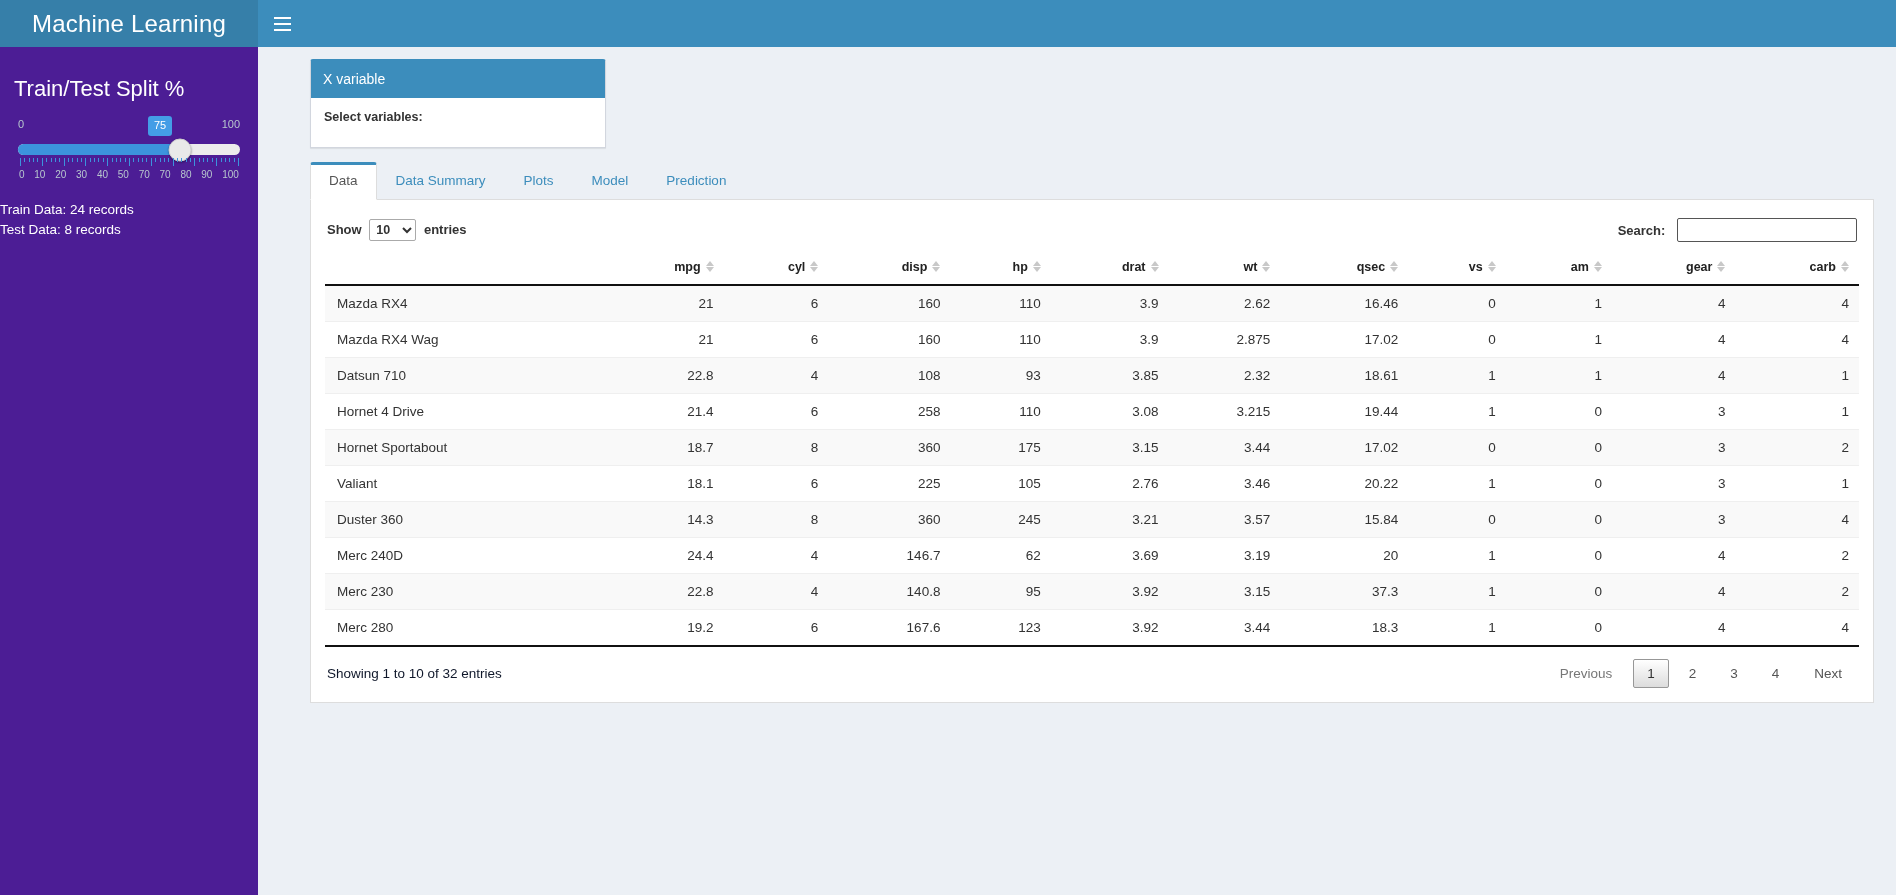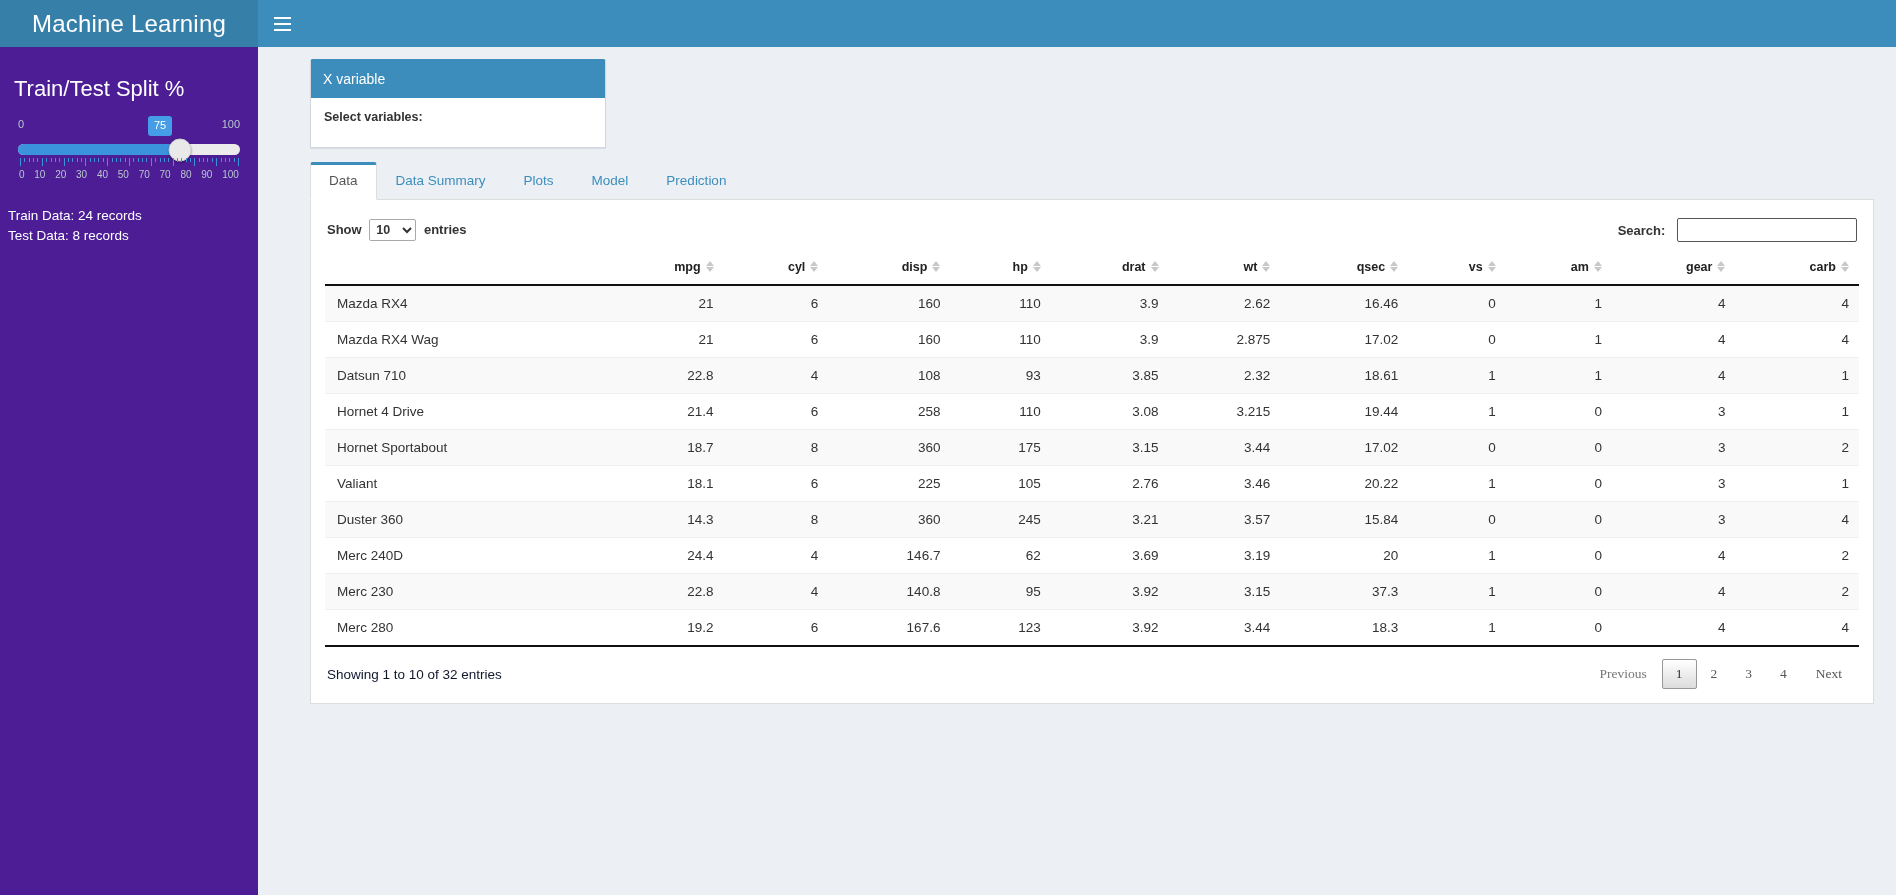--- a/index.html
+++ b/index.html
@@ -93,21 +93,21 @@
   .ticks i {
     position: absolute; top: 0; width: 1px; background: #3c93dd;
     height: 4px;
   }
   .ticks i.major { height: 8px; }
   .tick-labels {
     display: flex; justify-content: space-between;
     font-size: 10px; color: #b8c7ce; margin-top: 2px;
     padding: 0 1px;
   }
-  .records { margin-top: 26px; padding-left: 8px; }
+  .records { margin-top: 20px; padding-left: 0; }
   .records div { font-size: 13.5px; color: #ffffff; line-height: 20px; }
   
   .panel-row { display: flex; gap: 28px; margin-bottom: 14px; }
   .panel {
     background: #ffffff;
     border: 1px solid #d2d6de;
     border-top: 3px solid #3c8dbc;
     border-radius: 3px 3px 0 0;
     box-shadow: 0 1px 1px rgba(0,0,0,.08);
   }
@@ -260,21 +260,21 @@
   }
   table.dt tbody td.rowname { text-align: left; padding-left: 12px; }
   table.dt tbody tr:nth-child(odd) { background: #f9f9f9; }
   table.dt tbody tr:nth-child(even) { background: #ffffff; }
   table.dt tbody tr:last-child td { border-bottom: 2px solid #111; }
   .dt-bottom {
     display: flex; align-items: center; justify-content: space-between;
     margin-top: 12px; padding: 0 2px;
   }
   .dt-info { font-size: 13.5px; color: #0f172a; }
-  .pagination { display: flex; align-items: flex-end; gap: 0; font-family: Liberation Serif, serif; }
+  .pagination { display: flex; align-items: flex-end; gap: 6px; }
   .page-btn {
     font-size: 13.5px; color: #555;
     padding: 6px 14px;
     cursor: pointer;
     border: 1px solid transparent;
     border-radius: 2px;
   }
   .page-btn.num { padding: 6px 13px; }
   .page-btn.active {
     background: linear-gradient(to bottom, #fff 0%, #dcdcdc 100%);

